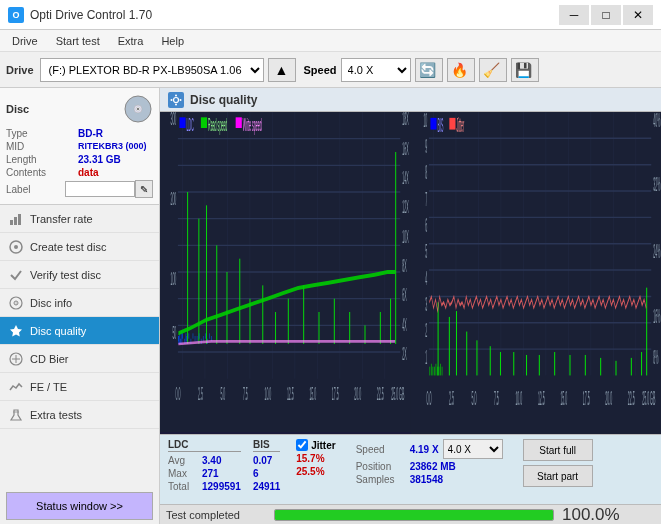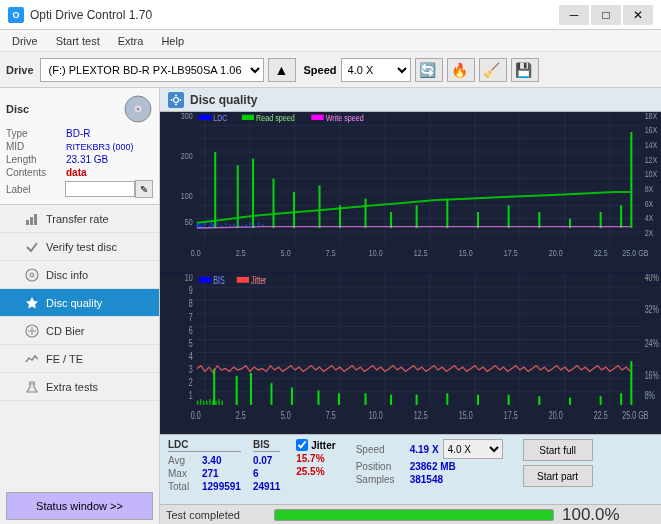--- a/index.html
+++ b/index.html
@@ -28,46 +28,46 @@
     
     .main { display: flex; height: calc(524px - 30px - 22px - 36px); }
     
     
     .sidebar { width: 160px; background: #f0f0f0; border-right: 1px solid #ccc; display: flex; flex-direction: column; }
     
     
     .disc-panel { padding: 6px; border-bottom: 1px solid #ccc; background: #f8f8f8; }
     .disc-header { display: flex; align-items: center; justify-content: space-between; margin-bottom: 4px; }
     .disc-title { font-weight: bold; font-size: 11px; color: #333; }
-    .disc-row { display: flex; margin-bottom: 2px; align-items: flex-end; }
+    .disc-row { display: flex; margin-bottom: 2px; align-items: flex-start; gap: 12px; }
     .disc-key { color: #666; width: 60px; font-size: 10px; }
-    .disc-val { color: #0000cc; font-size: 10px; font-weight: normal; }
+    .disc-val { color: #0000cc; font-size: 10px; font-weight: bold; }
     .disc-val-data { color: #cc0000; font-size: 10px; font-weight: bold; }
     .label-row { display: flex; align-items: center; margin-top: 2px; }
     .label-input { width: 70px; height: 16px; border: 1px solid #aaa; font-size: 10px; padding: 0 2px; }
     .label-btn { width: 18px; height: 18px; border: 1px solid #aaa; background: #e8e8e8; cursor: pointer; display: flex; align-items: center; justify-content: center; font-size: 10px; }
     
     
     .nav-items { display: flex; flex-direction: column; flex: 1; }
-    .nav-item { height: 28px; display: flex; align-items: center; padding: 0 24px; cursor: pointer; gap: 6px; border-bottom: 1px solid #e0e0e0; color: #333; font-size: 11px; }
+    .nav-item { height: 28px; display: flex; align-items: center; padding: 0 8px; cursor: pointer; gap: 6px; border-bottom: 1px solid #e0e0e0; color: #333; font-size: 11px; }
     .nav-item.active { background: #1e8ccc; color: white; }
     .nav-item-icon { width: 16px; height: 16px; display: flex; align-items: center; justify-content: center; flex-shrink: 0; }
     
     
     .status-btn { height: 28px; margin: 4px 6px; border: 1px solid #aaa; background: #c4b5fd; cursor: pointer; font-size: 11px; }
     
     
     .content { flex: 1; display: flex; flex-direction: column; background: #3a3a5a; overflow: hidden; }
     
     
     .chart-header { background: #e0e8f0; height: 24px; display: flex; align-items: center; padding: 0 8px; gap: 6px; border-bottom: 1px solid #bbb; }
     .chart-title { font-size: 12px; font-weight: bold; color: #333; }
     
     
-    .charts-container { flex: 1; display: flex; flex-direction: column; background: #2a2a4a; }
+    .charts-container { flex: 1; display: flex; flex-direction: row; background: #2a2a4a; }
     
     
     .chart-upper { flex: 1; position: relative; border-bottom: 2px solid #1a1a3a; }
     .chart-lower { flex: 1; position: relative; }
     
     
     .stats-bar { background: #d8e8f0; height: 70px; border-top: 1px solid #bbb; padding: 4px 8px; display: flex; gap: 12px; align-items: flex-start; }
     .stats-col { display: flex; flex-direction: column; gap: 2px; }
     .stats-header { font-weight: bold; font-size: 10px; color: #333; border-bottom: 1px solid #999; padding-bottom: 1px; margin-bottom: 1px; }
     .stats-row { display: flex; align-items: center; gap: 4px; font-size: 10px; }
@@ -175,20 +175,29 @@
     <div class="nav-items">
       <div class="nav-item">
         <div class="nav-item-icon">
           <svg width="14" height="14" viewBox="0 0 14 14">
               <rect x="1" y="8" width="3" height="5" fill="#888"></rect>
               <rect x="5" y="5" width="3" height="8" fill="#888"></rect>
               <rect x="9" y="2" width="3" height="11" fill="#888"></rect>
             </svg>
         </div>
         <span>Transfer rate</span>
+      </div>
+      <div class="nav-item">
+        <div class="nav-item-icon">
+          <svg width="14" height="14" viewBox="0 0 14 14">
+              <circle cx="7" cy="7" r="6" fill="none" stroke="#888" stroke-width="1.5"></circle>
+              <circle cx="7" cy="7" r="2" fill="#888"></circle>
+            </svg>
+        </div>
+        <span>Create test disc</span>
       </div>
       <div class="nav-item">
         <div class="nav-item-icon">
           <svg width="14" height="14" viewBox="0 0 14 14">
               <polyline points="2,7 6,11 12,3" fill="none" stroke="#888" stroke-width="2"></polyline>
             </svg>
         </div>
         <span>Verify test disc</span>
       </div>
       <div class="nav-item">

